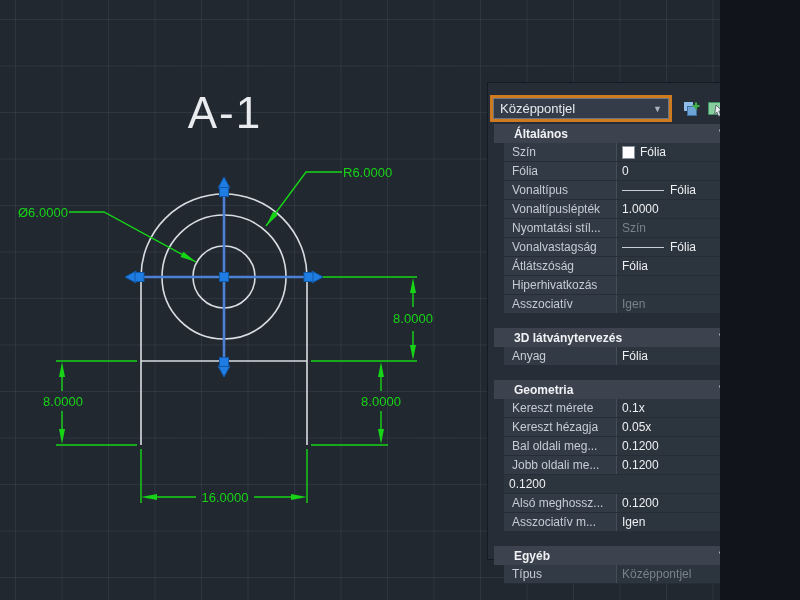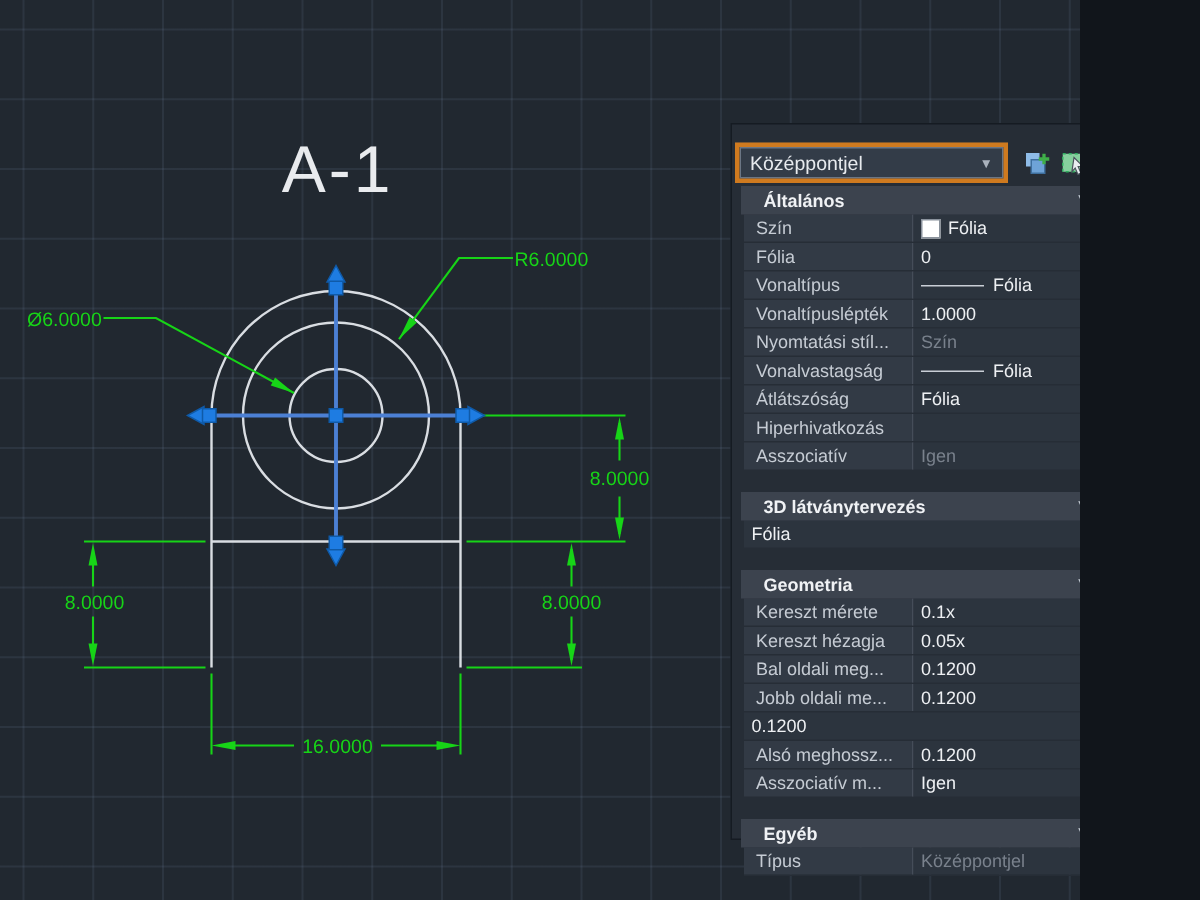--- a/index.html
+++ b/index.html
@@ -24,24 +24,24 @@
   .palette-toolbar{position:absolute;left:2px;top:12px;right:2px;height:27px;display:flex;align-items:center;}
   .type-select{width:185px;height:27px;box-sizing:border-box;border:3px solid #cf7a1f;background:#333c48;
     box-shadow:inset 0 0 0 1px #6b7685;display:flex;align-items:center;padding:0 7px;cursor:default;}
   .type-select .val{flex:1;color:#e7eaee;font-size:13px;white-space:nowrap;overflow:hidden;}
   .dd-chevron{color:#aab2bd;font-size:9px;margin-left:4px;}
   .tool-icons{display:flex;align-items:center;gap:5px;margin-left:9px;}
   .tool-icons svg{display:block;}
 
   .prop-grid{position:absolute;left:6px;top:41px;width:244px;font-size:12px;}
   .sec-header{height:19px;background:#3c434e;color:#f0f2f5;font-weight:bold;display:flex;align-items:center;
-    padding-left:15px;position:relative;}
+    padding-left:20px;position:relative;}
   .sec-header .chev{position:absolute;right:12px;top:3px;color:#c2c9d1;font-size:9px;font-weight:normal;}
   .sec-header.mt{margin-top:14px;}
-  .prow{height:19px;display:flex;margin-left:2px;border-bottom:1px solid #262d36;box-sizing:border-box;}
+  .prow{height:19px;display:flex;margin-left:10px;border-bottom:1px solid #262d36;box-sizing:border-box;}
   .plabel{width:113px;background:#323a45;color:#c6ccd4;display:flex;align-items:center;
     padding-left:8px;box-sizing:border-box;border-right:1px solid #454d59;white-space:nowrap;overflow:hidden;}
   .pvalue{flex:1;background:#2c343e;color:#eef0f3;display:flex;align-items:center;
     padding-left:5px;box-sizing:border-box;white-space:nowrap;overflow:hidden;}
   .pvalue.muted{color:#79818c;}
   .swatch{width:11px;height:11px;background:#ffffff;border:1px solid #8a929c;margin-right:5px;flex:none;}
   .linesample{width:42px;height:0;border-top:1px solid #c9ced6;margin-right:6px;flex:none;}
 
   .pscroll{position:absolute;left:258px;top:41px;width:7px;height:427px;background:#20262e;border-radius:3px;}
   .pscroll .thumb{position:absolute;left:1px;top:1px;width:5px;height:50px;background:#12171d;border-radius:3px;}
@@ -219,20 +219,21 @@
         <div class="prow">
             <div class="plabel">Asszociatív</div>
             <div class="pvalue muted">Igen</div>
           </div>
 
         <div class="sec-header mt">
           <span>3D látványtervezés</span>
           <span class="chev">▼</span>
         </div>
         <div class="prow">
+            <div class="plabel">Anyag</div>
             <div class="pvalue">Fólia</div>
           </div>
 
         <div class="sec-header mt">
           <span>Geometria</span>
           <span class="chev">▼</span>
         </div>
         <div class="prow">
             <div class="plabel">Kereszt mérete</div>
             <div class="pvalue">0.1x</div>

